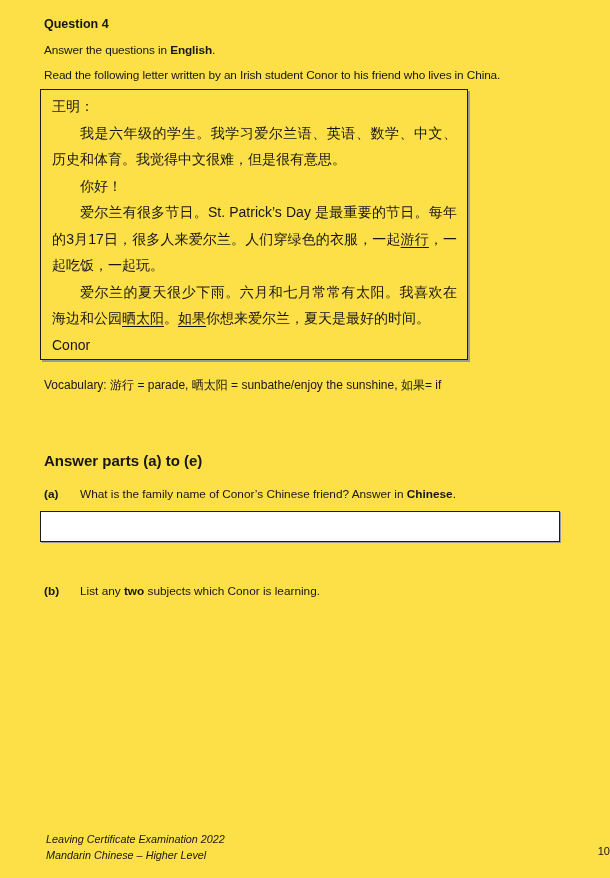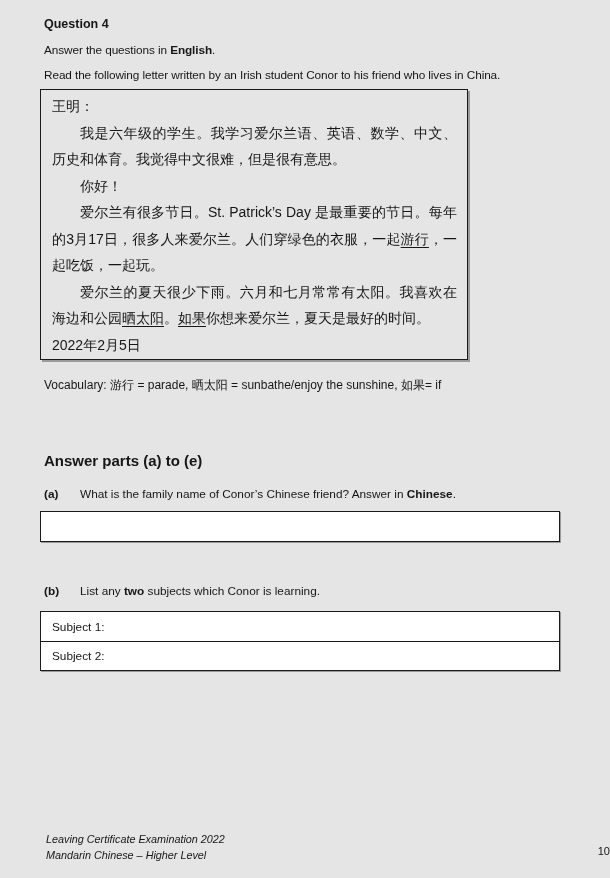--- a/index.html
+++ b/index.html
@@ -4,21 +4,21 @@
 <style>
   * { margin: 0; padding: 0; box-sizing: border-box; }
   html, body { background: #ffffff; }
   body {
     width: 610px; height: 878px;
     position: relative;
     font-family: "Liberation Sans", sans-serif;
     color: #161616;
     overflow: hidden;
   }
-  .page { position: absolute; inset: 0; background: #e5e5e5; }
+  .page { position: absolute; inset: 0; background: #fde047; }
 
   .q-title {
     position: absolute; top: 17px; left: 44px;
     font-size: 12.5px; font-weight: bold;
   }
   .intro {
     position: absolute; top: 38px; left: 44px; width: 540px;
     font-size: 11.8px; line-height: 24.5px; letter-spacing: -0.1px;
   }
   .intro .line { white-space: nowrap; }
@@ -90,45 +90,38 @@
     <div class="line"><span>Answer the questions in </span><b>English</b><span>.</span></div>
     <div class="line">Read the following letter written by an Irish student Conor to his friend who lives in China.</div>
   </div>
 
   <div class="letter-box">
     <p>王明：</p>
     <p class="para">我是六年级的学生。我学习爱尔兰语、英语、数学、中文、历史和体育。我觉得中文很难，但是很有意思。</p>
     <p class="para">你好！</p>
     <p class="para"><span>爱尔兰有很多节日。St. Patrick’s Day 是最重要的节日。每年的3月17日，很多人来爱尔兰。人们穿绿色的衣服，一起</span><span class="ul">游行</span><span>，一起吃饭，一起玩。</span></p>
     <p class="para"><span>爱尔兰的夏天很少下雨。六月和七月常常有太阳。我喜欢在海边和公园</span><span class="ul">晒太阳</span><span>。</span><span class="ul">如果</span><span>你想来爱尔兰，夏天是最好的时间。</span></p>
+    <p class="sig">Conor</p>
     <p class="sig">2022年2月5日</p>
   </div>
 
   <div class="vocab">Vocabulary: 游行 = parade, 晒太阳 = sunbathe/enjoy the sunshine, 如果= if</div>
 
   <div class="answer-heading">Answer parts (a) to (e)</div>
 
   <div class="q-row q-row-a">
     <span class="q-label">(a)</span><span>What is the family name of Conor’s Chinese friend? Answer in </span><b>Chinese</b><span>.</span>
   </div>
 
   <div class="answer-box-a"></div>
 
   <div class="q-row q-row-b">
     <span class="q-label">(b)</span><span>List any </span><b>two</b><span> subjects which Conor is learning.</span>
   </div>
 
-  <div class="subject-table">
-    <div class="subject-row">
-      <span>Subject 1:</span>
-    </div>
-    <div class="subject-row">
-      <span>Subject 2:</span>
-    </div>
-  </div>
 
   <div class="footer-left">
     <div>Leaving Certificate Examination 2022</div>
     <div>Mandarin Chinese – Higher Level</div>
   </div>
 
   <div class="page-number">10</div>
 
 </div>
 

